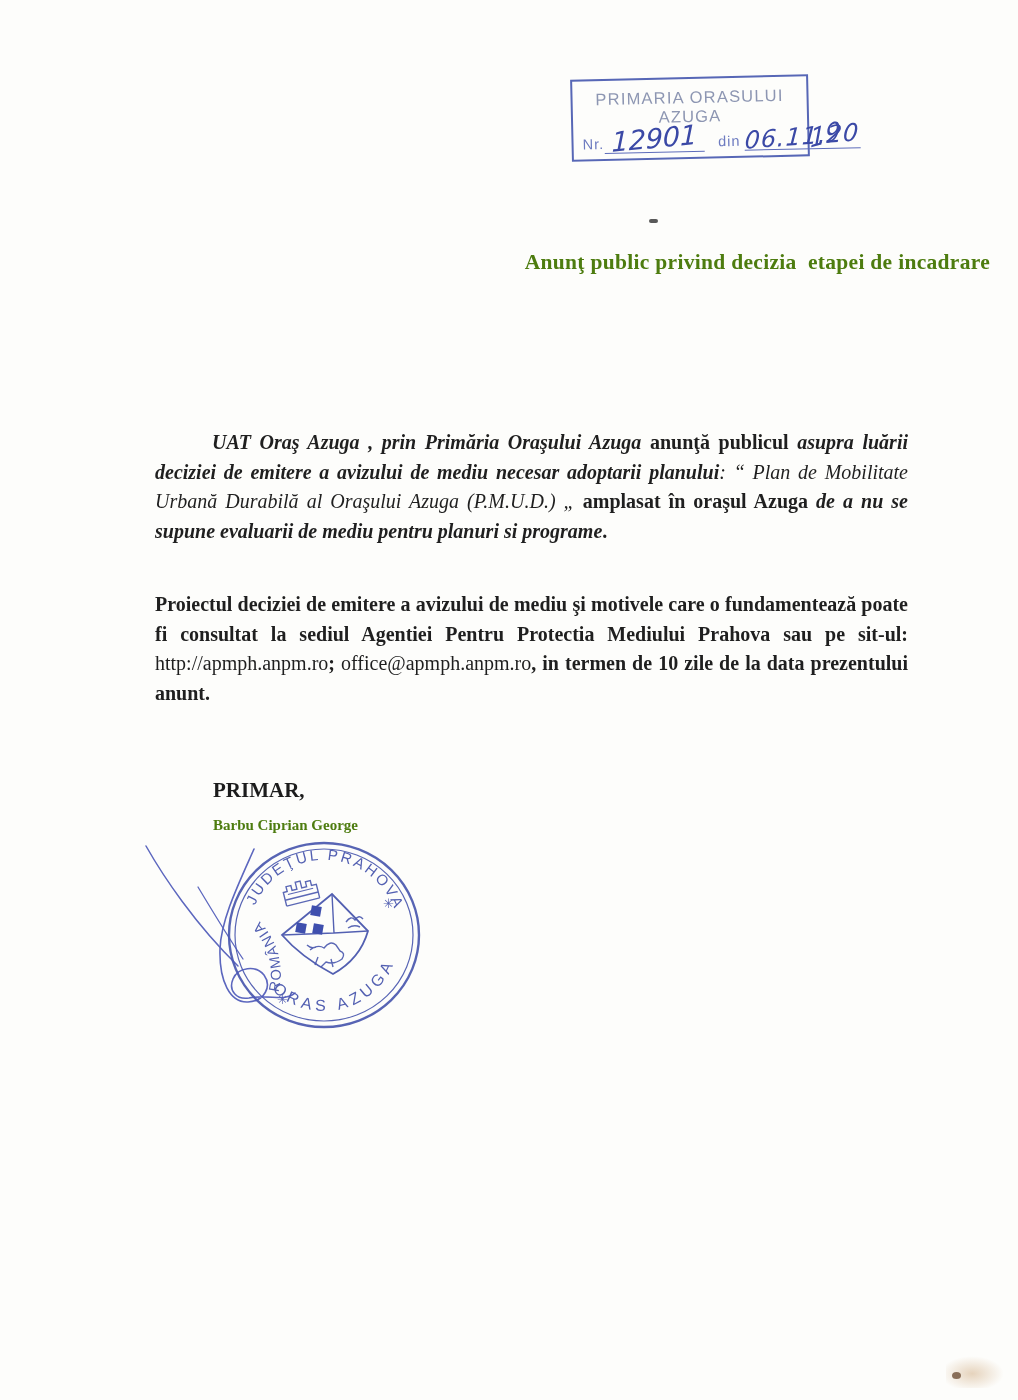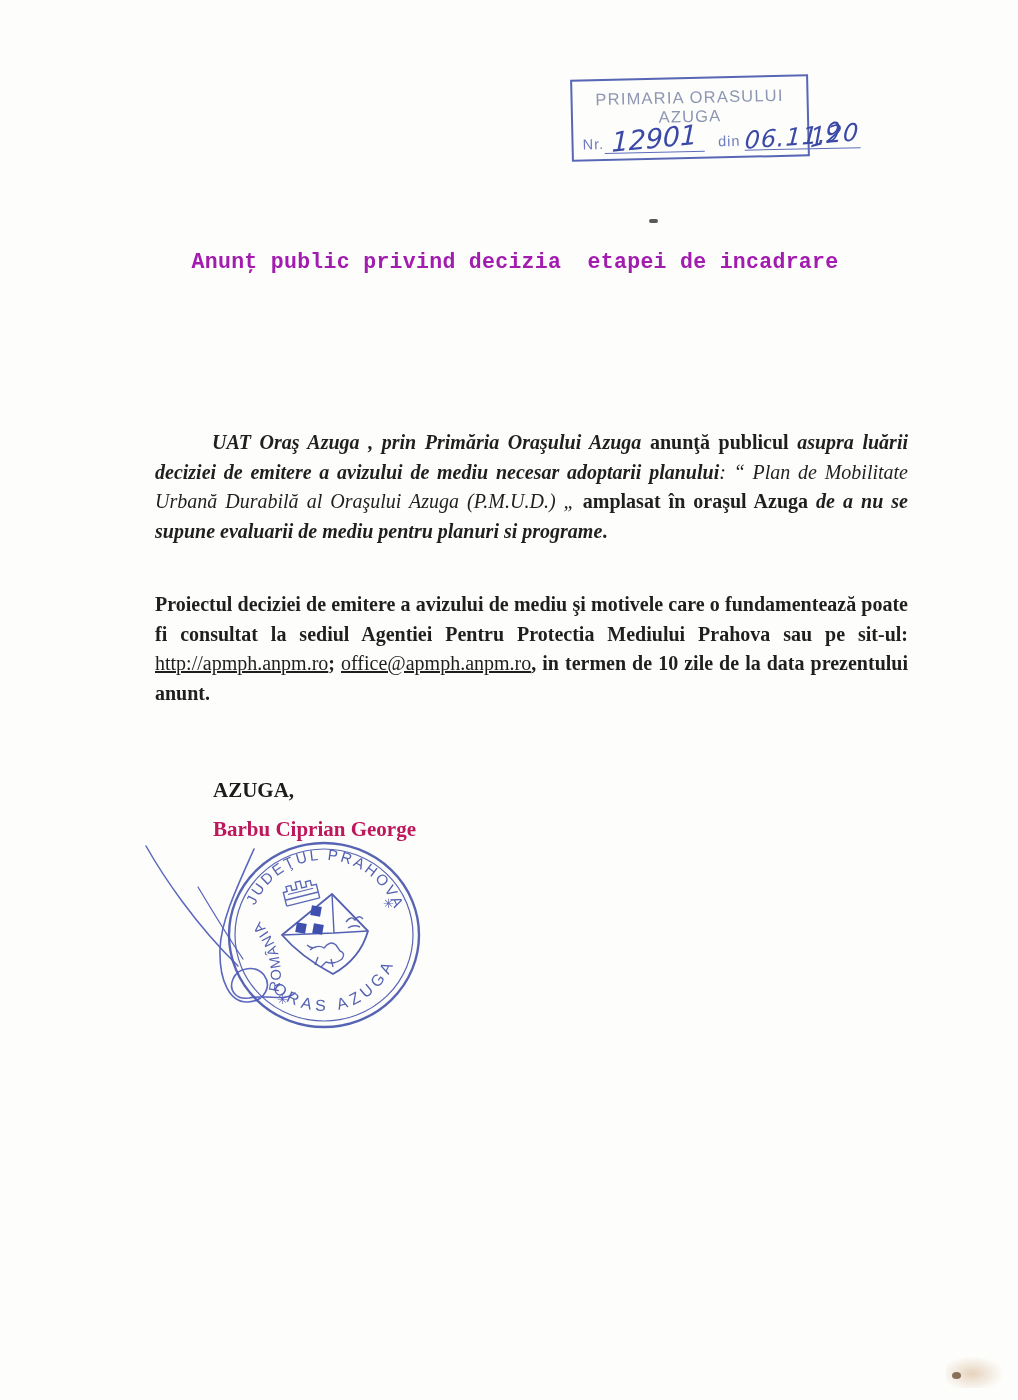--- a/index.html
+++ b/index.html
@@ -50,36 +50,36 @@
     background:radial-gradient(ellipse at 45% 55%, rgba(201,160,112,.45), rgba(201,160,112,0) 70%);
   }
   .corner-dot{
     position:absolute;left:952px;top:1372px;width:9px;height:7px;
     background:#6e4f36;border-radius:50%;opacity:.8;
   }
 
   
   .doc-title{
     position:absolute;left:40px;top:250px;width:950px;
-    text-align:center;font-size:21.5px;font-weight:bold;color:#a21caf;
-    letter-spacing:.3px;white-space:pre-wrap;font-family:Liberation Mono, monospace;
+    text-align:right;font-size:21.5px;font-weight:bold;color:#4d7c0f;
+    letter-spacing:.3px;white-space:pre-wrap;
   }
   .para{
     position:absolute;left:155px;width:753px;
     font-size:20px;line-height:29.6px;text-align:justify;color:#1f1f1f;
   }
   .para1{top:428px;text-indent:57px;}
   .para2{top:590px;}
   .seg-normal{font-weight:bold;}
   .seg-bold{font-weight:bold;font-style:italic;}
   .seg-italic{font-style:italic;}
-  .seg-link{text-decoration:underline;}
+  .seg-link{}
 
   .sig-role{position:absolute;left:213px;top:778px;font-size:21px;font-weight:bold;color:#1c1c1c;}
-  .sig-name{position:absolute;left:213px;top:817px;font-size:21px;font-weight:bold;color:#be185d;}
+  .sig-name{position:absolute;left:213px;top:817px;font-size:15px;font-weight:bold;color:#4d7c0f;}
 
   
   .seal-svg{position:absolute;left:222px;top:838px;width:204px;height:196px;}
   .signature-svg{position:absolute;left:125px;top:830px;width:220px;height:190px;}
 </style>
 </head>
 <body>
 
 <div class="page">
 
@@ -94,21 +94,21 @@
     <span class="hand hand-tail">19</span>
   </div>
 
   <div class="dash-artifact"></div>
 
   <div class="doc-title">Anunţ public privind decizia  etapei de incadrare</div>
 
   <div class="para para1"><span class="seg-bold">UAT Oraş Azuga , prin Primăria Oraşului Azuga </span><span class="seg-normal">anunţă publicul </span><span class="seg-bold">asupra luării deciziei de emitere a avizului de mediu necesar adoptarii planului</span><span class="seg-italic">: “ Plan de Mobilitate Urbană Durabilă al Oraşului Azuga (P.M.U.D.) „ </span><span class="seg-normal">amplasat în oraşul Azuga </span><span class="seg-bold">de a nu se supune evaluarii de mediu pentru planuri si programe</span><span class="seg-normal">.</span></div>
   <div class="para para2"><span class="seg-normal">Proiectul deciziei de emitere a avizului de mediu şi motivele care o fundamentează poate fi consultat la sediul Agentiei Pentru Protectia Mediului Prahova sau pe sit-ul: </span><span class="seg-link">http://apmph.anpm.ro</span><span class="seg-normal">; </span><span class="seg-link">office@apmph.anpm.ro</span><span class="seg-normal">, in termen de 10 zile de la data prezentului anunt.</span></div>
 
-  <div class="sig-role">AZUGA,</div>
+  <div class="sig-role">PRIMAR,</div>
   <div class="sig-name">Barbu Ciprian George</div>
 
   <svg class="seal-svg" viewBox="0 0 204 196">
     <g stroke="#4a58ae" fill="none" opacity="0.92">
       <ellipse cx="102" cy="97" rx="95" ry="92" stroke-width="2.4"></ellipse>
       <ellipse cx="102" cy="97" rx="89" ry="86" stroke-width="1.2"></ellipse>
     </g>
     <defs>
       <path id="arcTop" d="M 31.5,71.3 A 75,75 0 0 1 172.5,71.3"></path>
       <path id="arcLeft" d="M 55.8,156.1 A 75,75 0 0 0 29.9,76.3"></path>

